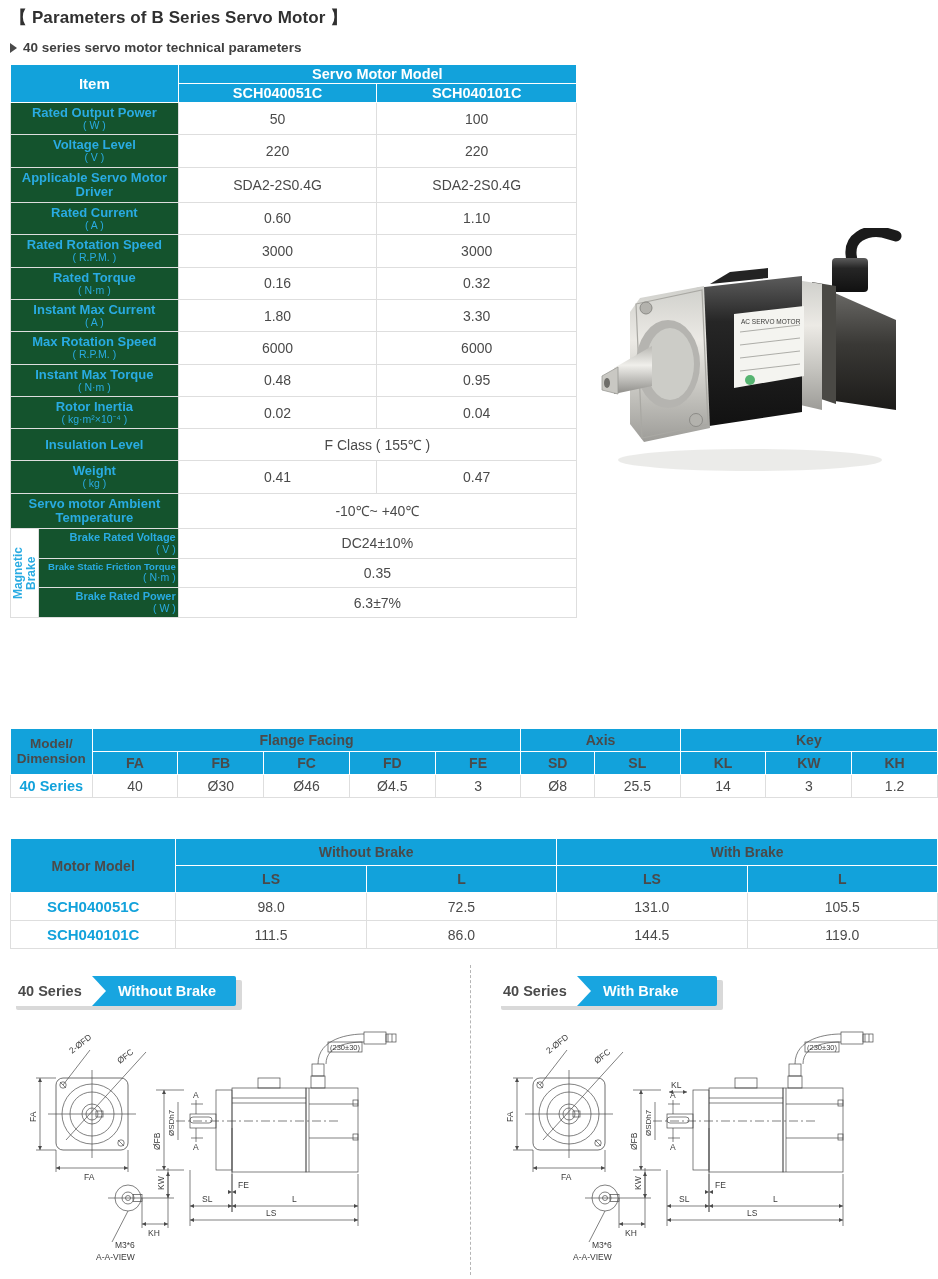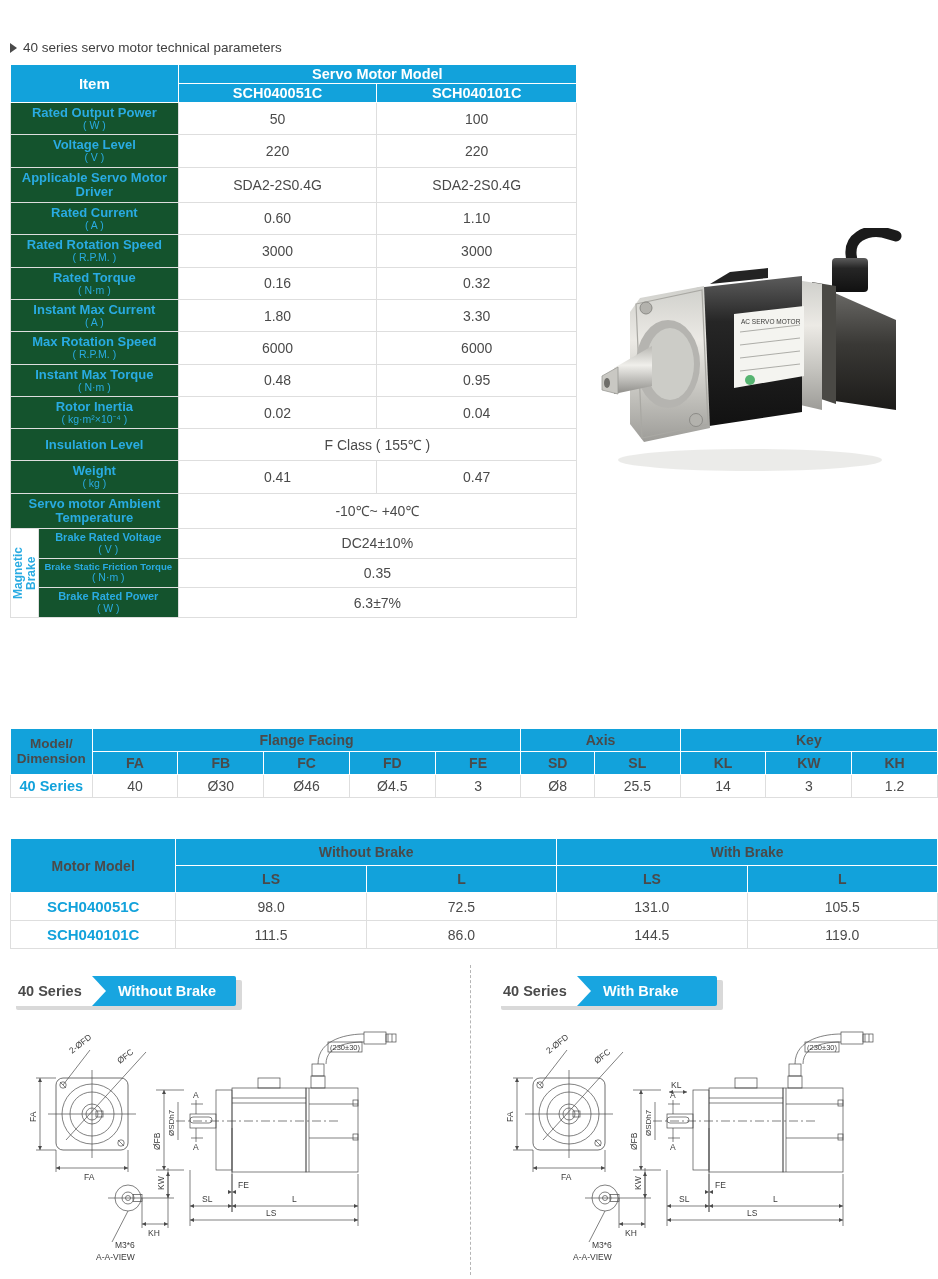--- a/index.html
+++ b/index.html
@@ -23,21 +23,21 @@
     position: absolute; left: 10px;
     font-size: 13.5px; color: #404040;
     display: flex; align-items: center; gap: 6px;
   }
   .section-head .tri {
     display: inline-block; width: 0; height: 0;
     border-left: 7px solid #4a4a4a;
     border-top: 5px solid transparent;
     border-bottom: 5px solid transparent;
   }
-  #sec1 { top: 40px; }
+  #sec1 { top: 40px; font-weight: bold; }
   #sec2 { top: 703px; }
 
   
   table { border-collapse: collapse; position: absolute; }
   .hdr {
     background: #12a2db; color: #ffffff; font-weight: bold;
     text-align: center; border: 1px solid #ffffff;
     font-size: 14.5px;
   }
   td, th { border: 1px solid #dedede; }
@@ -48,21 +48,21 @@
   #spec-table .lbl {
     color: #29abe2; font-weight: bold; text-align: center;
     font-size: 13px; line-height: 1.08; padding: 3px 2px;
     background: #14532d;
   }
   #spec-table .lbl .unit { font-weight: normal; font-size: 10.5px; display: block; color: #29abe2; }
   #spec-table .val {
     text-align: center; font-size: 14px; color: #4a4a4a;
     padding: 6px 2px; background: #ffffff;
   }
-  #spec-table .brakelbl { font-size: 11px; }
+  #spec-table .brakelbl { font-size: 11px; text-align: right; }
   #spec-table .brakelbl.small { font-size: 9.6px; }
   .vert-brake {
     writing-mode: vertical-rl; transform: rotate(180deg);
     color: #29abe2; font-weight: bold; font-size: 12px;
     line-height: 1.05; text-align: center; white-space: pre-line;
     width: 24px;
   }
 
   
   #dim-table { left: 10px; top: 728px; width: 928px; }
@@ -109,20 +109,21 @@
   }
   .drawing { position: absolute; top: 1030px; }
   #drawing-left { left: 8px; }
   #drawing-right { left: 485px; }
 </style>
 </head>
 <body>
 
 <div class="page">
 
+  <div class="doc-title">【 Parameters of B Series Servo Motor 】</div>
 
   <div class="section-head" id="sec1">
     <span class="tri"></span>
     <span>40 series servo motor technical parameters</span>
   </div>
 
   <table id="spec-table">
     <colgroup>
       <col style="width:24px">
         <col style="width:136px">

